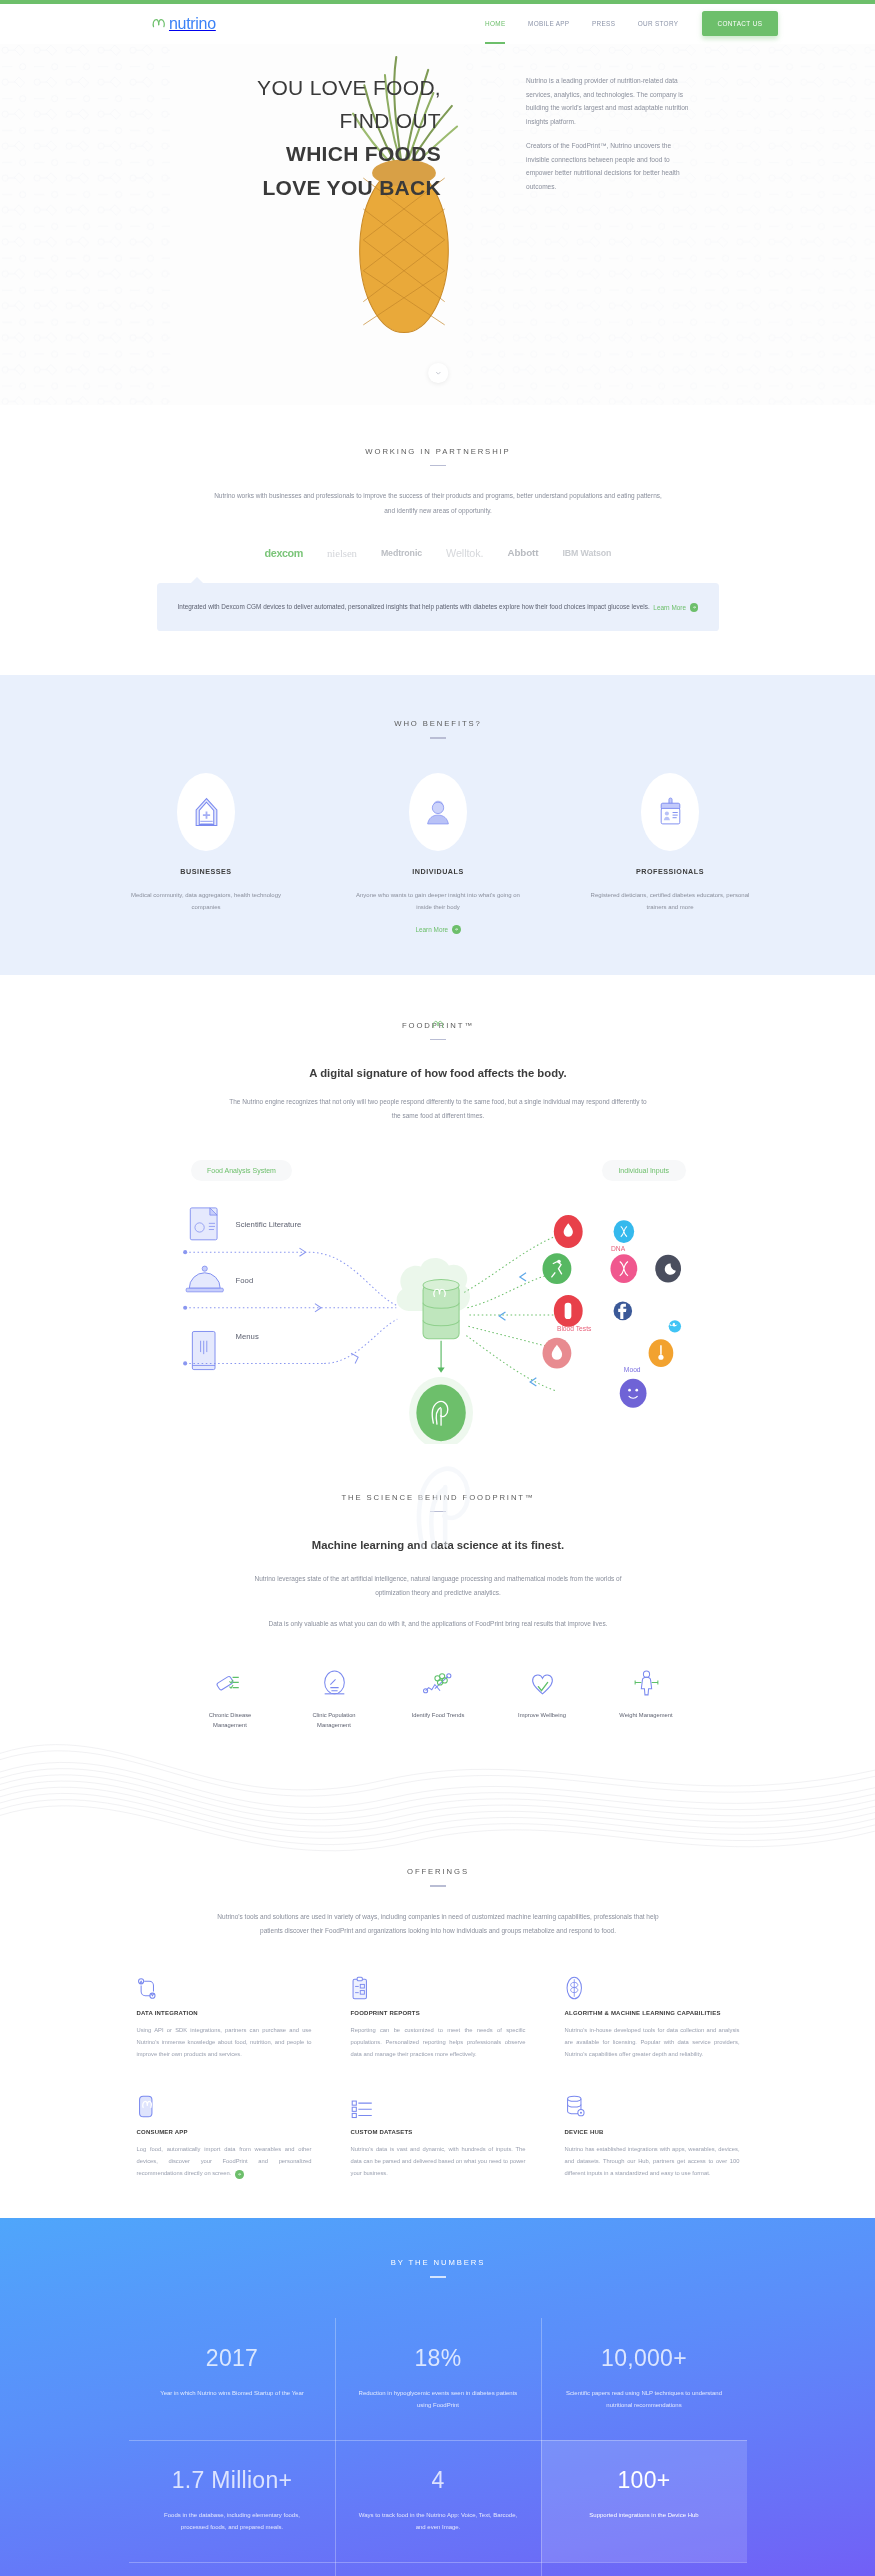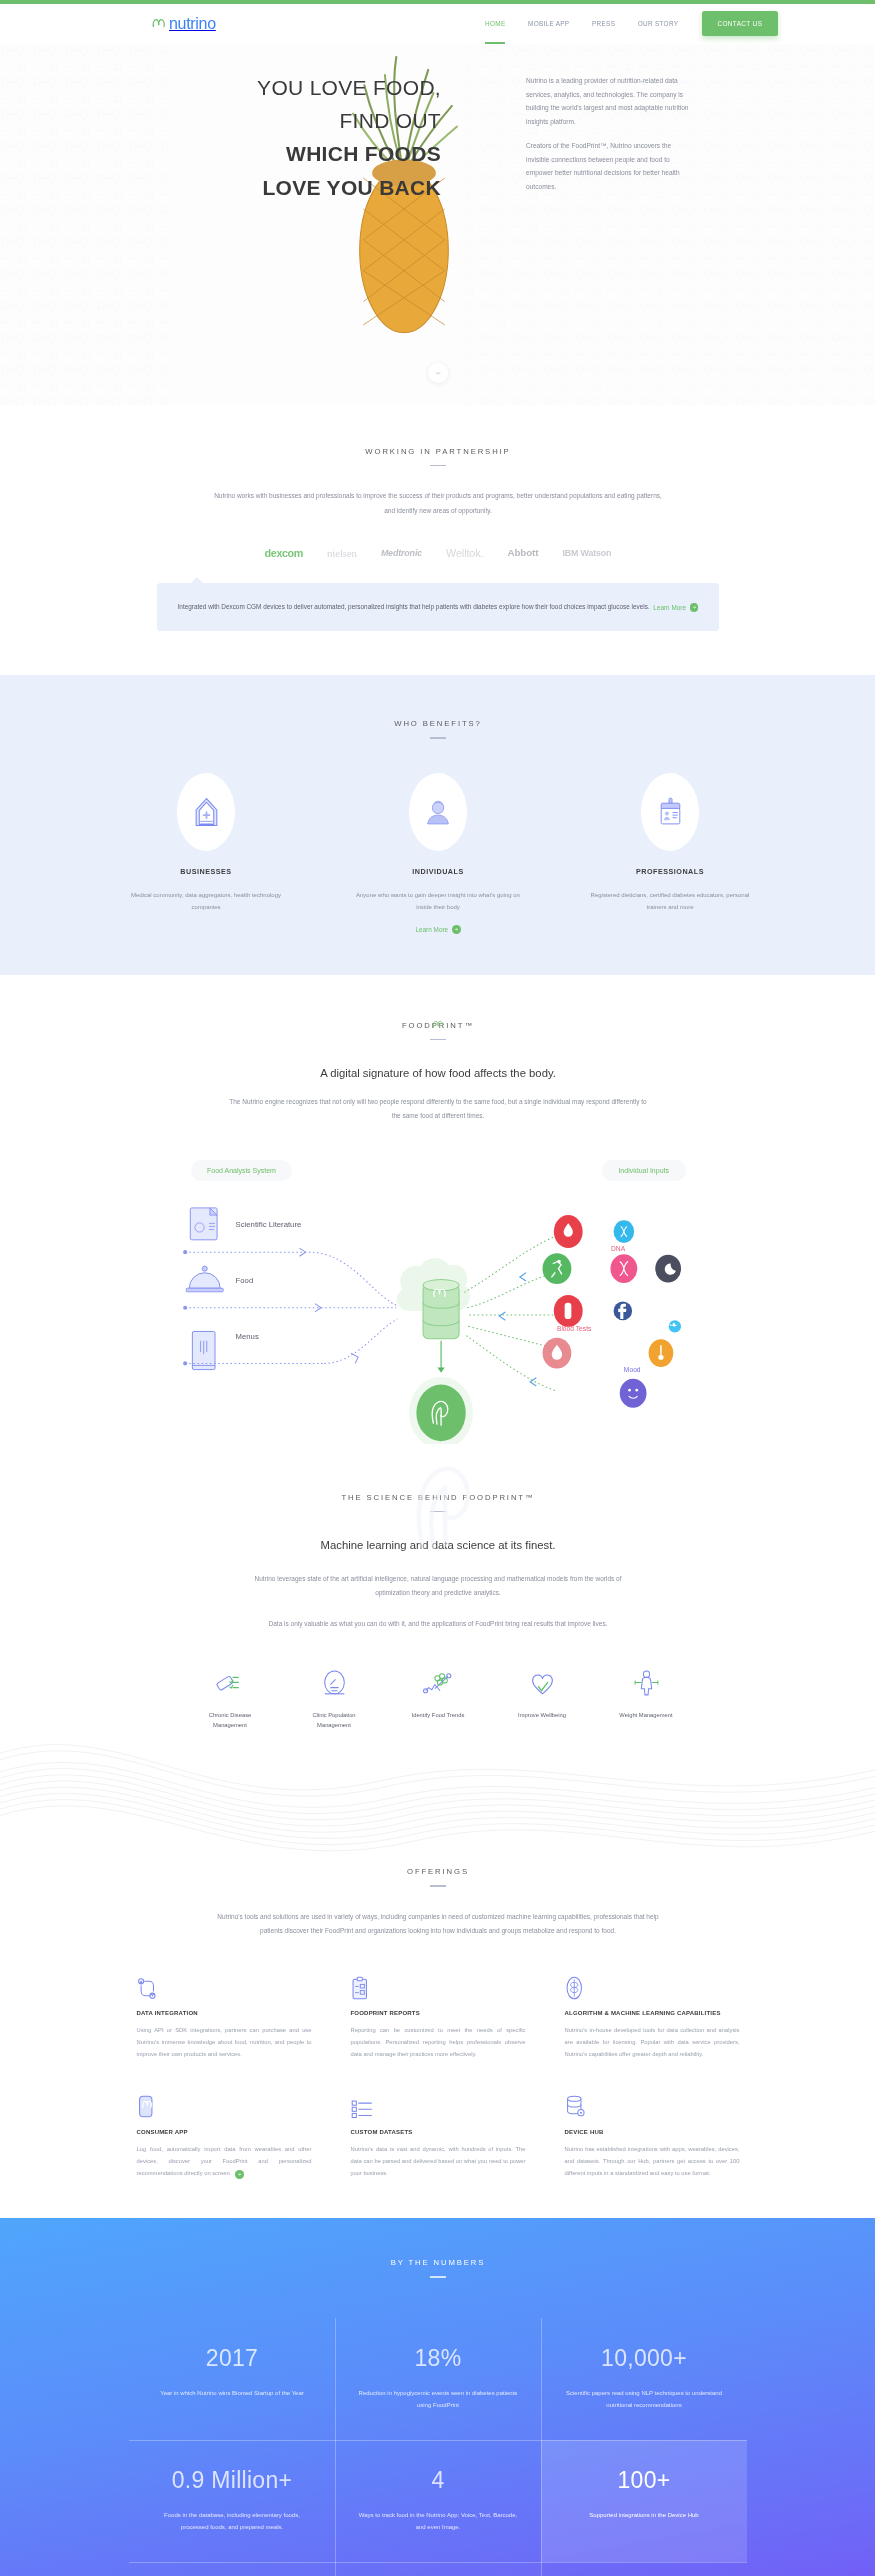--- a/index.html
+++ b/index.html
@@ -87,21 +87,21 @@
 
   
   .partners { padding: 42px 12px 0; position: relative; background: #fff; }
   .logo-row {
     display: flex; align-items: center; justify-content: center;
     gap: 24px; margin-top: 29px;
   }
   .plogo { color: #bfc2c7; font-size: 8.8px; letter-spacing: -0.1px; opacity: .9; white-space: nowrap; text-align: right; }
   .plogo.dexcom { color: #6dbf6b; font-weight: 700; font-size: 10.8px; letter-spacing: -0.4px; }
   .plogo.nielsen { font-family: "Liberation Serif", serif; font-size: 10.8px; color: #cfd1d6; }
-  .plogo.medtronic { font-weight: 700; color: #b4b7bd; font-style: italic; }
+  .plogo.medtronic { font-weight: 700; color: #b4b7bd; }
   .plogo.welltok { font-size: 10.8px; color: #d2d4d8; font-weight: 400; }
   .plogo.abbott { font-weight: 700; color: #b0b3b9; font-size: 9.8px; }
   .plogo.watson { color: #c2c5ca; font-weight: 700; }
   .callout {
     width: 562px; margin: 24px auto 0; background: #eaf0fb; border-radius: 3.6px;
     padding: 17.5px 20.6px; display: flex; align-items: center; position: relative;
   }
   .callout::before {
     content: ""; position: absolute; left: 34px; top: -5.7px;
     border-left: 6.2px solid transparent; border-right: 6.2px solid transparent;
@@ -132,21 +132,21 @@
   .benefit .learn-more { margin-top: 11.3px; }
 
   
   .foodprint { padding: 46px 0 0; background: #fff; position: relative; }
   .fp-title-wrap { position: relative; text-align: center; }
   .fp-logo-ghost {
     position: absolute; left: 50%; top: -1.5px; transform: translateX(-50%);
     opacity: .85;
   }
   .big-sub {
-    text-align: center; font-size: 11.3px; color: #3c3c3c; font-weight: 400; margin-top: 27px;
+    text-align: center; font-size: 11.3px; color: #3c3c3c; font-weight: 700; margin-top: 27px;
   }
   .pill-row {
     display: flex; justify-content: space-between;
     width: 495px; margin: 37px auto 0;
   }
   .pill {
     background: #f7f8f9; color: #6dbf6b; font-size: 7px;
     padding: 6.7px 16.5px; border-radius: 11.3px;
   }
   .diagram { position: relative; width: 587px; height: 258px; margin: 5.2px auto 0; }
@@ -706,21 +706,21 @@
       <div class="num-cell vline-r">
         <div class="num-val">18%</div>
         <div class="num-desc">Reduction in hypoglycemic events seen in diabetes patients using FoodPrint</div>
       </div>
       <div class="num-cell">
         <div class="num-val">10,000+</div>
         <div class="num-desc">Scientific papers read using NLP techniques to understand nutritional recommendations</div>
       </div>
 
       <div class="num-cell vline-r hline-t">
-        <div class="num-val">0.9 Million+</div>
+        <div class="num-val">1.7 Million+</div>
         <div class="num-desc">Foods in the database, including elementary foods, processed foods, and prepared meals.</div>
       </div>
       <div class="num-cell vline-r hline-t">
         <div class="num-val">4</div>
         <div class="num-desc">Ways to track food in the Nutrino App: Voice, Text, Barcode, and even Image.</div>
       </div>
       <div class="num-cell highlight hline-t">
         <div class="num-val">100+</div>
         <div class="num-desc">Supported integrations in the Device Hub</div>
       </div>

